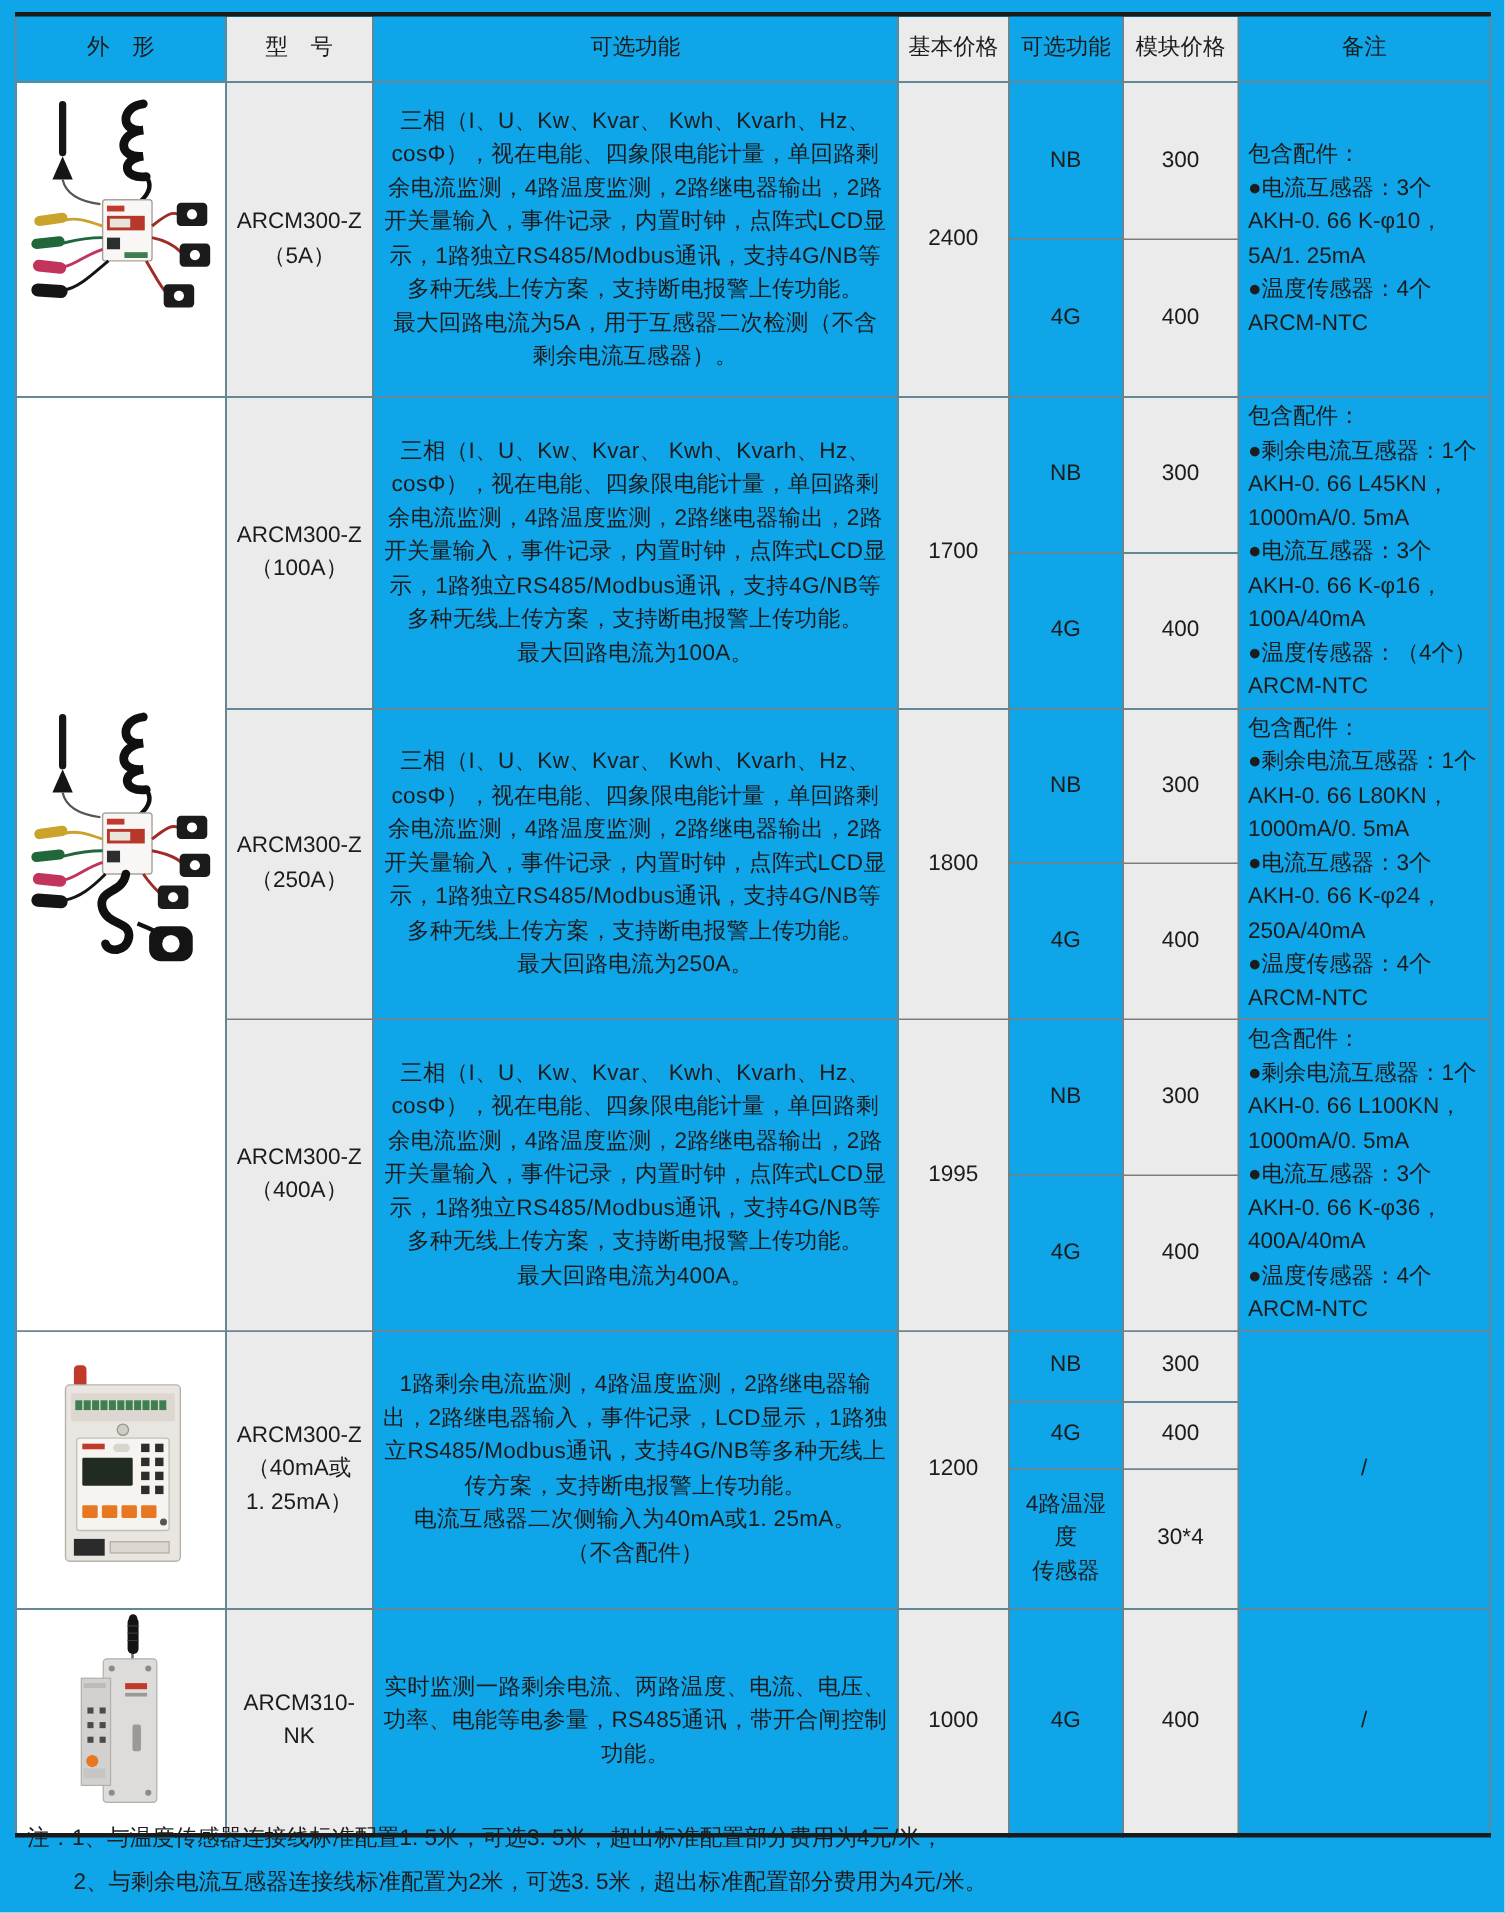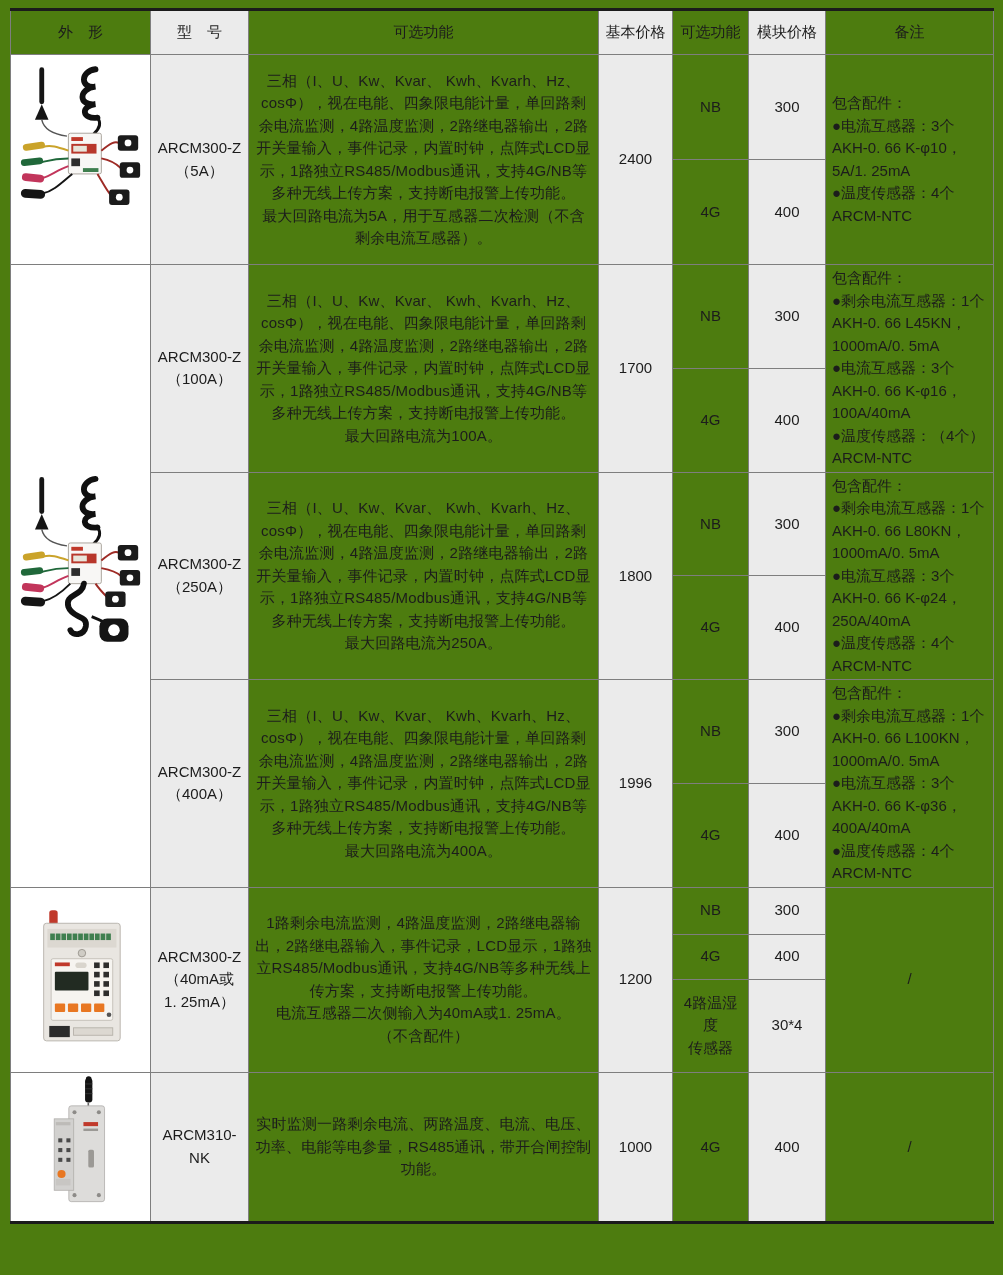--- a/index.html
+++ b/index.html
@@ -2,21 +2,21 @@
 <html><head>
 <meta charset="utf-8">
 <style>
   html,body{margin:0;padding:0;background:#ffffff;}
   body{
     width:1003px;height:1275px;
     font-family:"Liberation Sans","DejaVu Sans",sans-serif;
     color:#1c1c1c;
     -webkit-font-smoothing:antialiased;
   }
-  .page{position:relative;width:1003px;height:1275px;background:#4d7c0f;}
+  .page{position:relative;width:1003px;height:1275px;background:#0ea5e9;}
   table.spec{
     position:absolute;left:10px;top:8px;
     width:983px;
     border-collapse:collapse;table-layout:fixed;
     border-top:3px solid #1b1b1b;
     border-bottom:3px solid #1b1b1b;
   }
   table.spec th,table.spec td{
     border:1px solid #7e7e7e;
     padding:2px 6px;
@@ -210,21 +210,21 @@
     <tr style="height:101px">
       <td class="opt c">4G</td>
       <td class="mod gray c">400</td>
     </tr>
 
     <tr style="height:98px">
       <td class="model gray c preline" rowspan="2">ARCM300-Z
 （400A）</td>
       <td class="func preline" rowspan="2">三相（I、U、Kw、Kvar、  Kwh、Kvarh、Hz、cosΦ），视在电能、四象限电能计量，单回路剩余电流监测，4路温度监测，2路继电器输出，2路开关量输入，事件记录，内置时钟，点阵式LCD显示，1路独立RS485/Modbus通讯，支持4G/NB等多种无线上传方案，支持断电报警上传功能。
 最大回路电流为400A。</td>
-      <td class="price gray c" rowspan="2">1996</td>
+      <td class="price gray c" rowspan="2">1995</td>
       <td class="opt c">NB</td>
       <td class="mod gray c">300</td>
       <td class="rem preline" rowspan="2">包含配件：
 ●剩余电流互感器：1个
 AKH-0. 66 L100KN，
 1000mA/0. 5mA
 ●电流互感器：3个
 AKH-0. 66 K-φ36，
 400A/40mA
 ●温度传感器：4个
@@ -338,14 +338,18 @@
       <td class="func preline">实时监测一路剩余电流、两路温度、电流、电压、功率、电能等电参量，RS485通讯，带开合闸控制功能。</td>
       <td class="price gray c">1000</td>
       <td class="opt c">4G</td>
       <td class="mod gray c">400</td>
       <td class="rem" style="text-align:center">/</td>
     </tr>
 
   </tbody>
 </table>
 
-
+<div class="notes">
+  <div class="n1">注：1、与温度传感器连接线标准配置1. 5米，可选3. 5米，超出标准配置部分费用为4元/米；</div>
+  <div class="n2">2、与剩余电流互感器连接线标准配置为2米，可选3. 5米，超出标准配置部分费用为4元/米。</div>
 </div>
 
+</div>
+
 </body></html>

